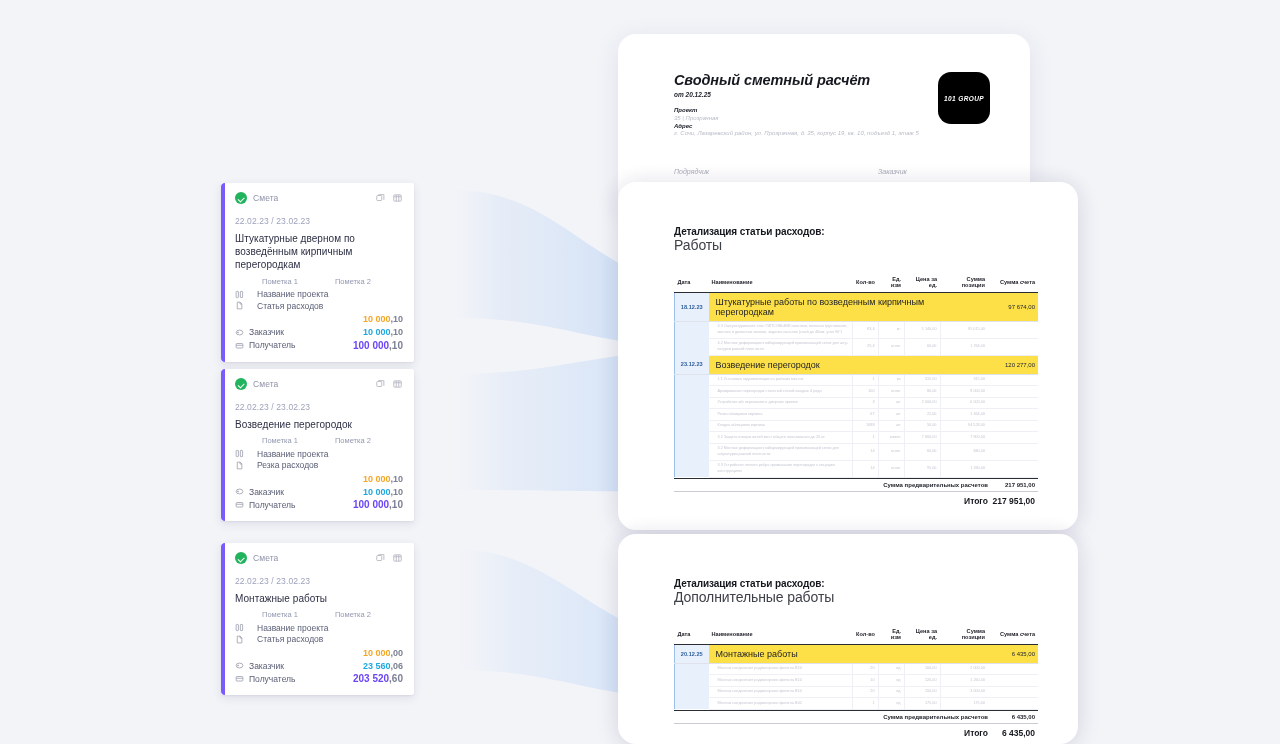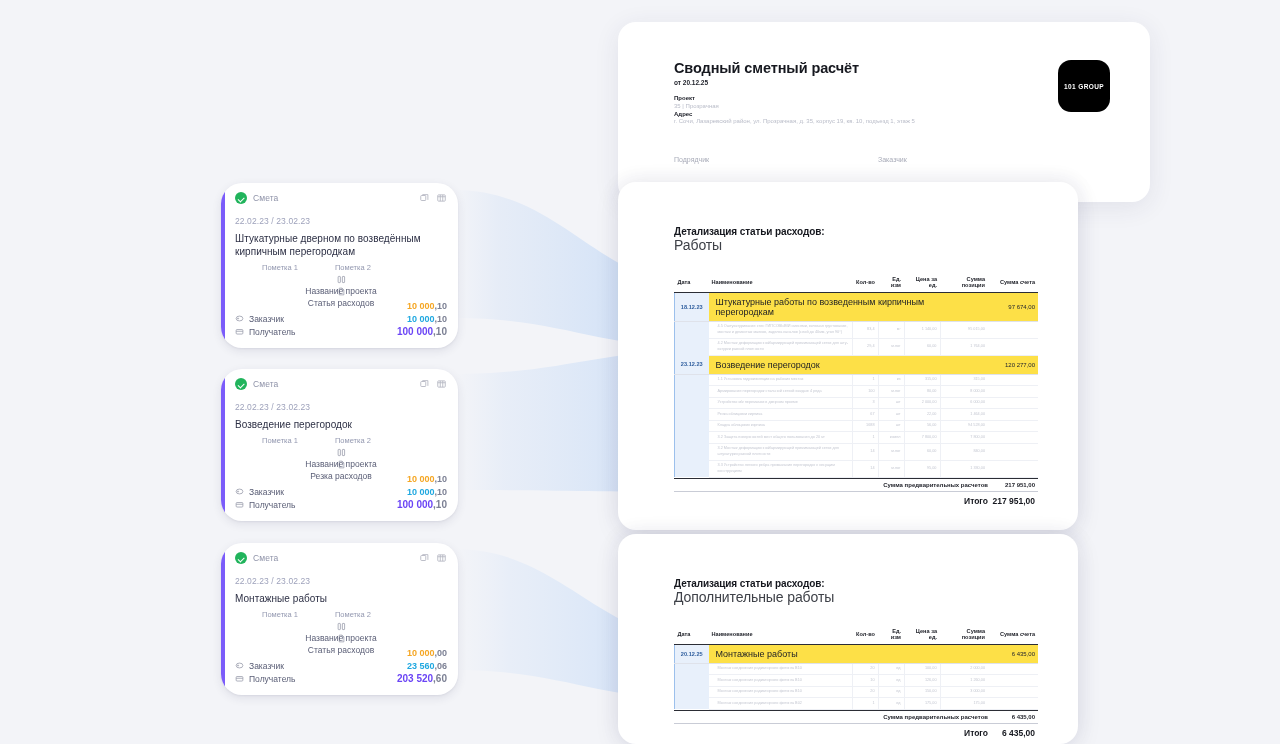--- a/index.html
+++ b/index.html
@@ -10,23 +10,23 @@
     overflow: hidden;
   }
   #stage { position: relative; width: 1280px; height: 744px; background: #f3f4f8; }
 
   
   #ribbons { position: absolute; left: 0; top: 0; width: 1280px; height: 744px; }
 
   
   .card {
     position: absolute;
-    width: 237px;
+    width: 193px;
     background: #ffffff;
-    border-radius: 21px;
+    border-radius: 2px;
     box-shadow: 0 3px 10px rgba(38,40,80,.10), 0 1px 2px rgba(38,40,80,.06);
     overflow: hidden;
     padding: 9px 11px 10px 14px;
   }
   .card::before {
     content: "";
     position: absolute; left: 0; top: 0; bottom: 0; width: 4px;
     background: #7b5cfa;
     border-radius: 9px 0 0 9px;
   }
@@ -53,41 +53,42 @@
 
   .card-dates { font-size: 8.5px; color: #9ea2bb; margin-top: 12px; letter-spacing: .1px; }
   .card-title {
     font-size: 10px; color: #2c2f44; line-height: 1.32;
     margin-top: 6px; letter-spacing: .05px;
   }
   .card-tags { display: flex; gap: 10px; margin-top: 5px; }
   .card-tag { font-size: 7.5px; color: #9398b0; margin-left: 27px; }
 
   .card-meta { margin-top: 3px; }
-  .meta-row { display: flex; align-items: center; gap: 2px; height: 11.5px; flex-direction: column; }
+  .meta-row { display: flex; align-items: center; gap: 13px; height: 11.5px; }
   .meta-label { font-size: 8.5px; color: #595d75; }
   .meta-ic { width: 9px; height: 9px; flex: none; opacity: .62; }
 
   .card-amounts { margin-top: 1px; }
   .amt-row { display: flex; align-items: center; justify-content: space-between; height: 13px; text-align: center; }
   .amt-row .meta-left { display: flex; align-items: center; gap: 5px; }
   .amt { font-size: 9px; font-weight: bold; white-space: nowrap; }
   .amt .dec { color: #7c8094; font-weight: bold; }
   .amt.a-orange { color: #f5a623; }
   .amt.a-cyan   { color: #1fa8e0; }
   .amt.a-purple { color: #6b45f5; font-size: 10px; }
 
   
   .sheet {
     position: absolute; background: #ffffff;
     border-radius: 18px;
   }
   .sheet-1 {
-    left: 618px; top: 22px; width: 532px; height: 180px;
+    left: 618px; top: 34px; width: 412px; height: 180px;
     box-shadow: 0 5px 26px rgba(40,45,90,.09);
+    font-style: italic;
   }
   .sheet-2 {
     left: 618px; top: 182px; width: 460px; height: 348px;
     box-shadow: 0 -2px 20px rgba(40,45,90,.07), 0 6px 26px rgba(40,45,90,.09);
   }
   .sheet-3 {
     left: 618px; top: 534px; width: 460px; height: 210px;
     box-shadow: 0 -2px 20px rgba(40,45,90,.07), 0 6px 26px rgba(40,45,90,.09);
   }
 

